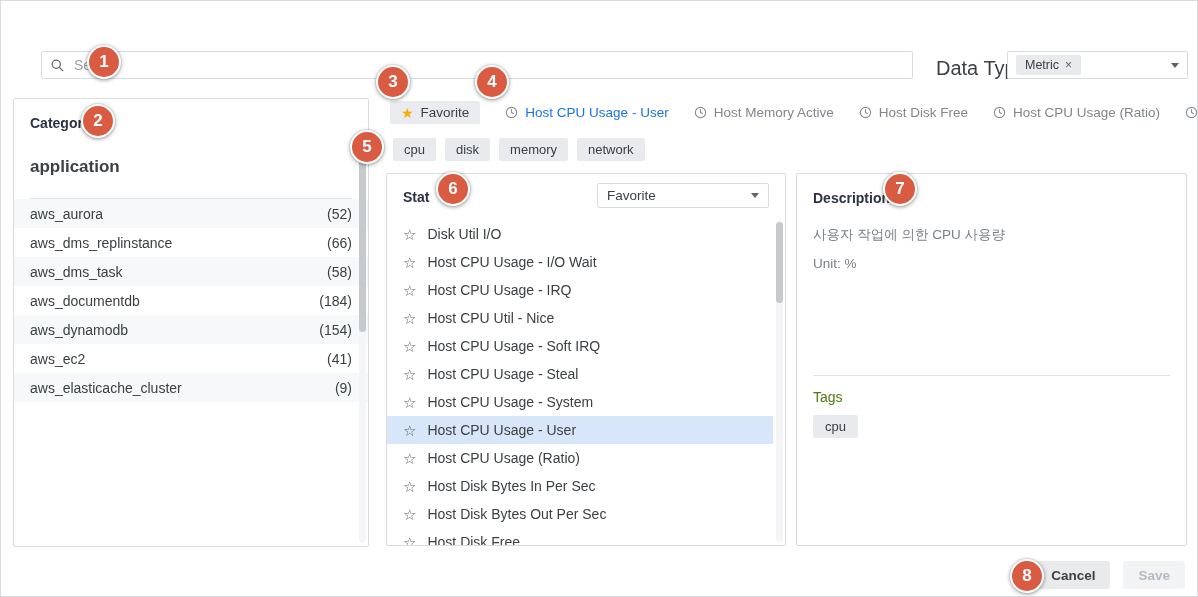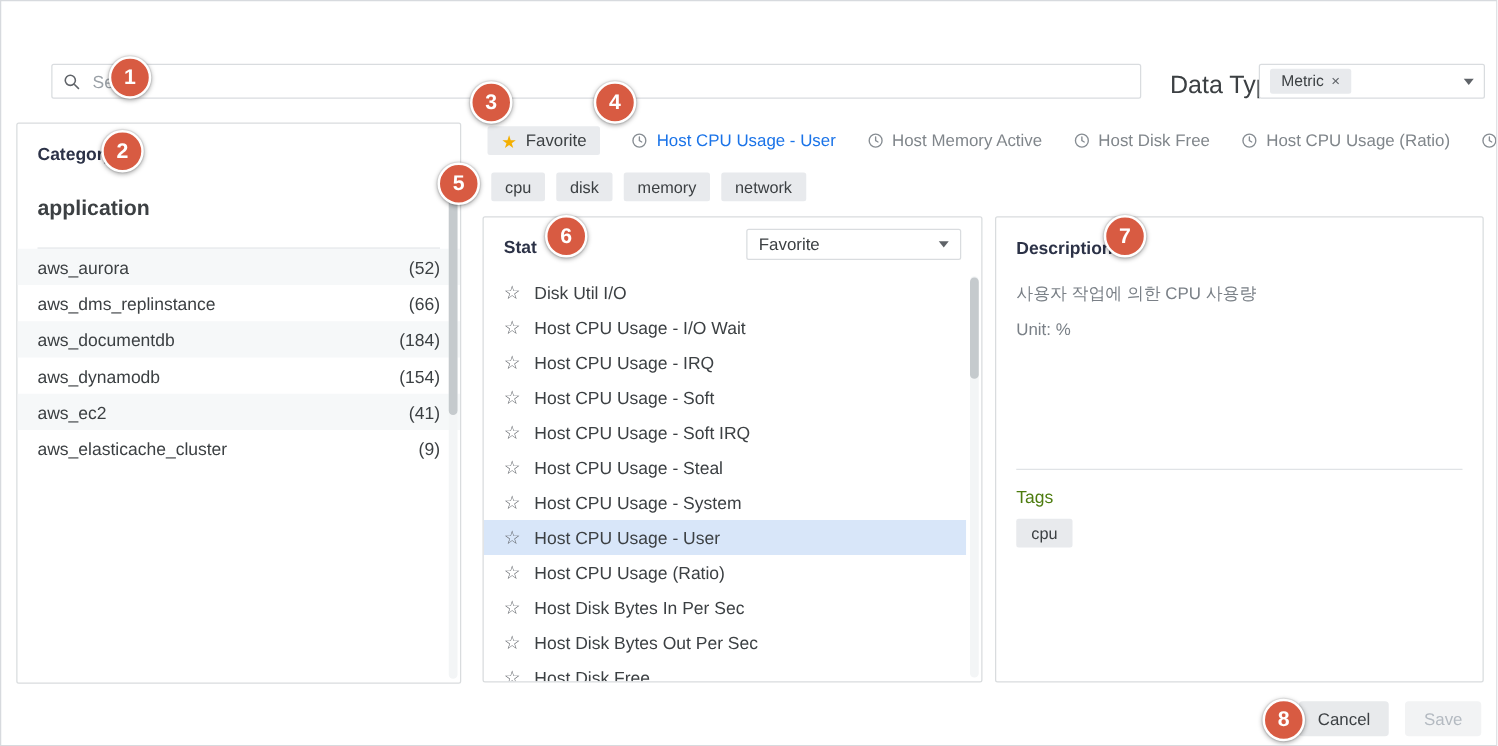--- a/index.html
+++ b/index.html
@@ -92,21 +92,21 @@
   .desc-unit { margin-top:12px; font-size:13.5px; color:#7a8087; }
   .desc-divider { margin-top:104px; border-top:1px solid #e0e3e6; }
   .tags-label { margin-top:13px; font-size:14px; color:#4d7c0f; }
   .desc-tags { margin-top:10px; display:flex; gap:8px; }
   .desc-tag { background:#e8eaed; border-radius:2px; padding:4px 12px;
               font-size:13px; color:#3c4043; }
 
   
   .footer { position:absolute; right:12px; bottom:7px; display:flex; gap:13px; }
   .btn { height:28px; padding:0 15px; border:none; border-radius:3px;
-         font-size:13.5px; font-family:inherit; font-weight:400; cursor:pointer; }
+         font-size:13.5px; font-family:inherit; font-weight:700; cursor:pointer; }
   .btn.cancel { background:#e8eaec; color:#3c4043; }
   .btn.save { background:#f2f3f4; color:#b4bac1; cursor:default; }
 
   
   .badge { position:absolute; width:34px; height:34px; border-radius:50%;
            background:#d85b42; border:2px solid #fff;
            box-shadow:0 1px 4px rgba(0,0,0,.4), 0 0 0 1px rgba(0,0,0,.06);
            color:#fff; font-size:17px; font-weight:bold; display:flex;
            align-items:center; justify-content:center; z-index:10; }
   .b1{left:86px;top:44px;} .b2{left:80px;top:103px;} .b3{left:375px;top:64px;}
@@ -206,20 +206,24 @@
         <div class="cat-row">
           <span>aws_aurora</span>
           <span>(52)</span>
         </div>
 
         <div class="cat-row">
           <span>aws_dms_replinstance</span>
           <span>(66)</span>
         </div>
 
+        <div class="cat-row">
+          <span>aws_dms_task</span>
+          <span>(58)</span>
+        </div>
 
         <div class="cat-row">
           <span>aws_documentdb</span>
           <span>(184)</span>
         </div>
 
         <div class="cat-row">
           <span>aws_dynamodb</span>
           <span>(154)</span>
         </div>
@@ -259,21 +263,21 @@
           <span>Host CPU Usage - I/O Wait</span>
         </div>
 
         <div class="stat-row">
           <span class="star-outline">☆</span>
           <span>Host CPU Usage - IRQ</span>
         </div>
 
         <div class="stat-row">
           <span class="star-outline">☆</span>
-          <span>Host CPU Usage - Soft</span>
+          <span>Host CPU Util - Nice</span>
         </div>
 
         <div class="stat-row">
           <span class="star-outline">☆</span>
           <span>Host CPU Usage - Soft IRQ</span>
         </div>
 
         <div class="stat-row">
           <span class="star-outline">☆</span>
           <span>Host CPU Usage - Steal</span>

